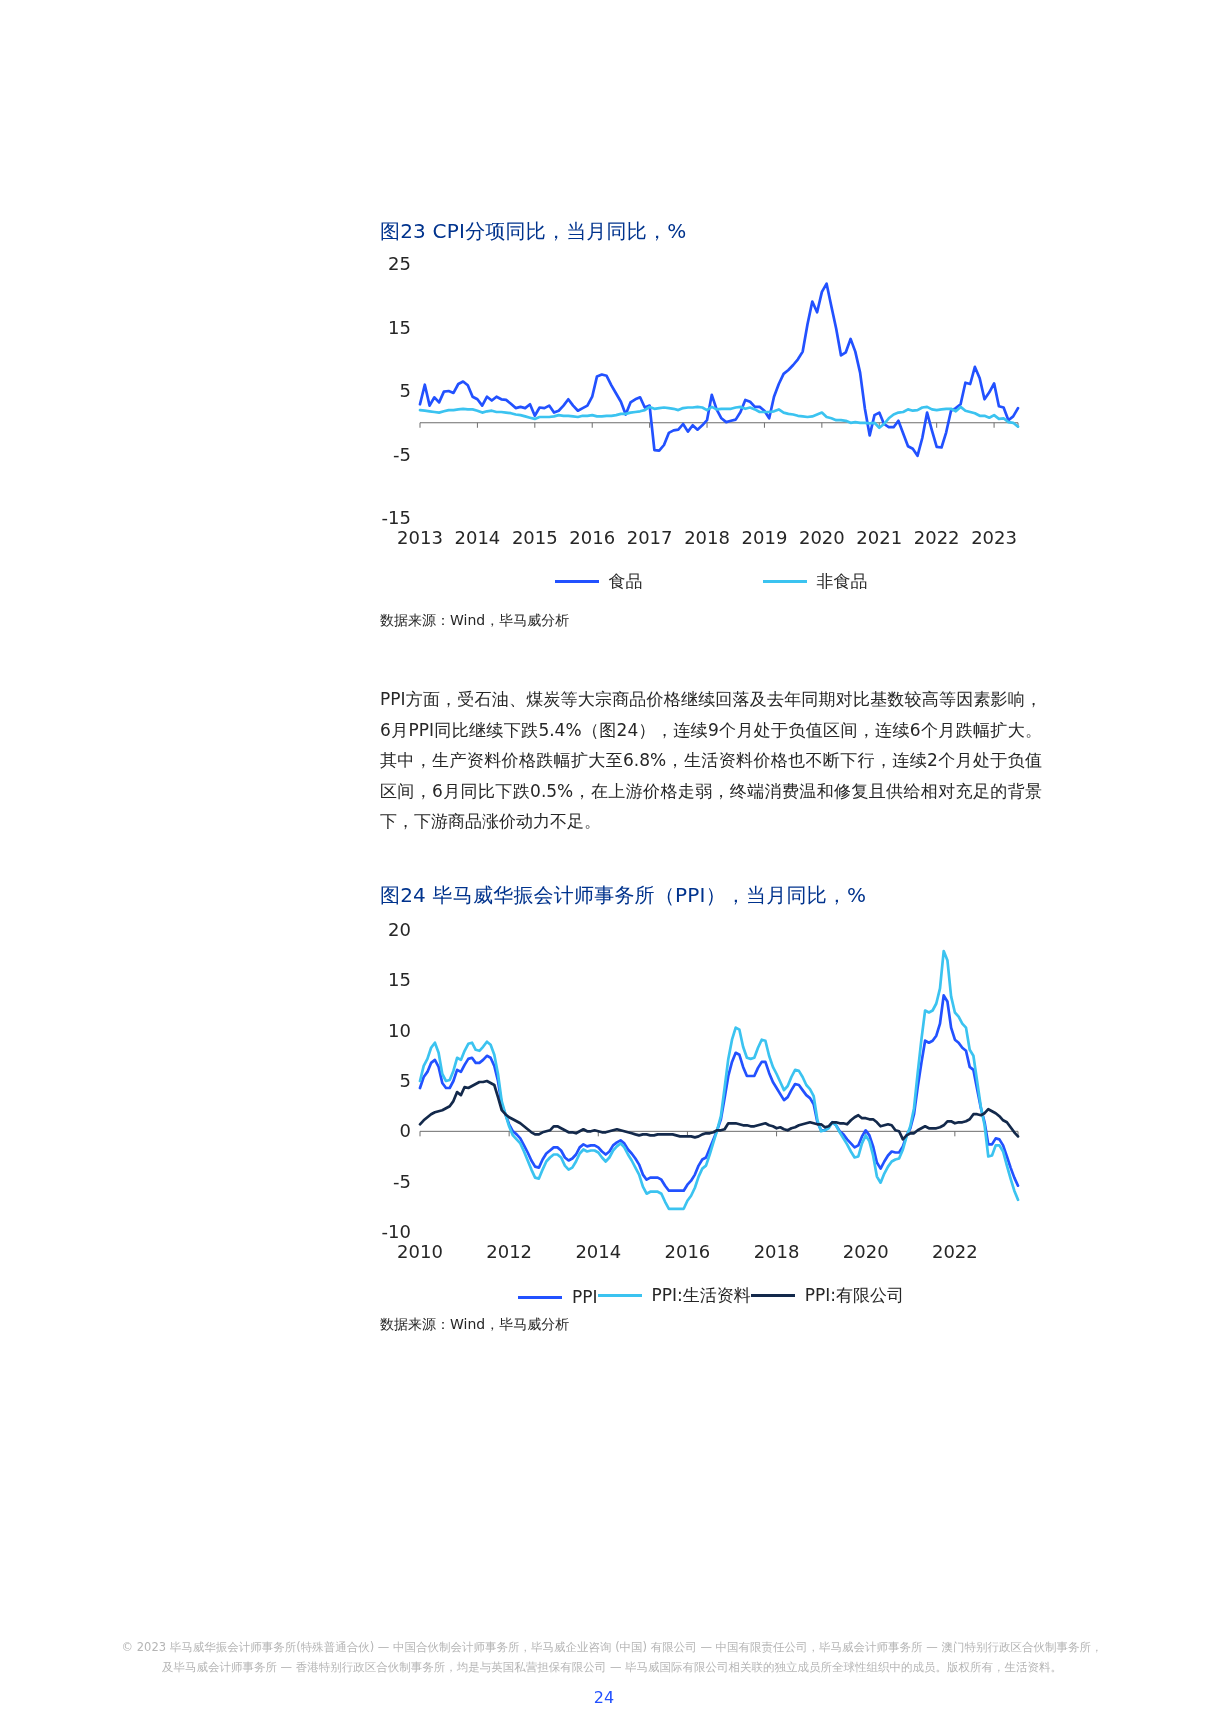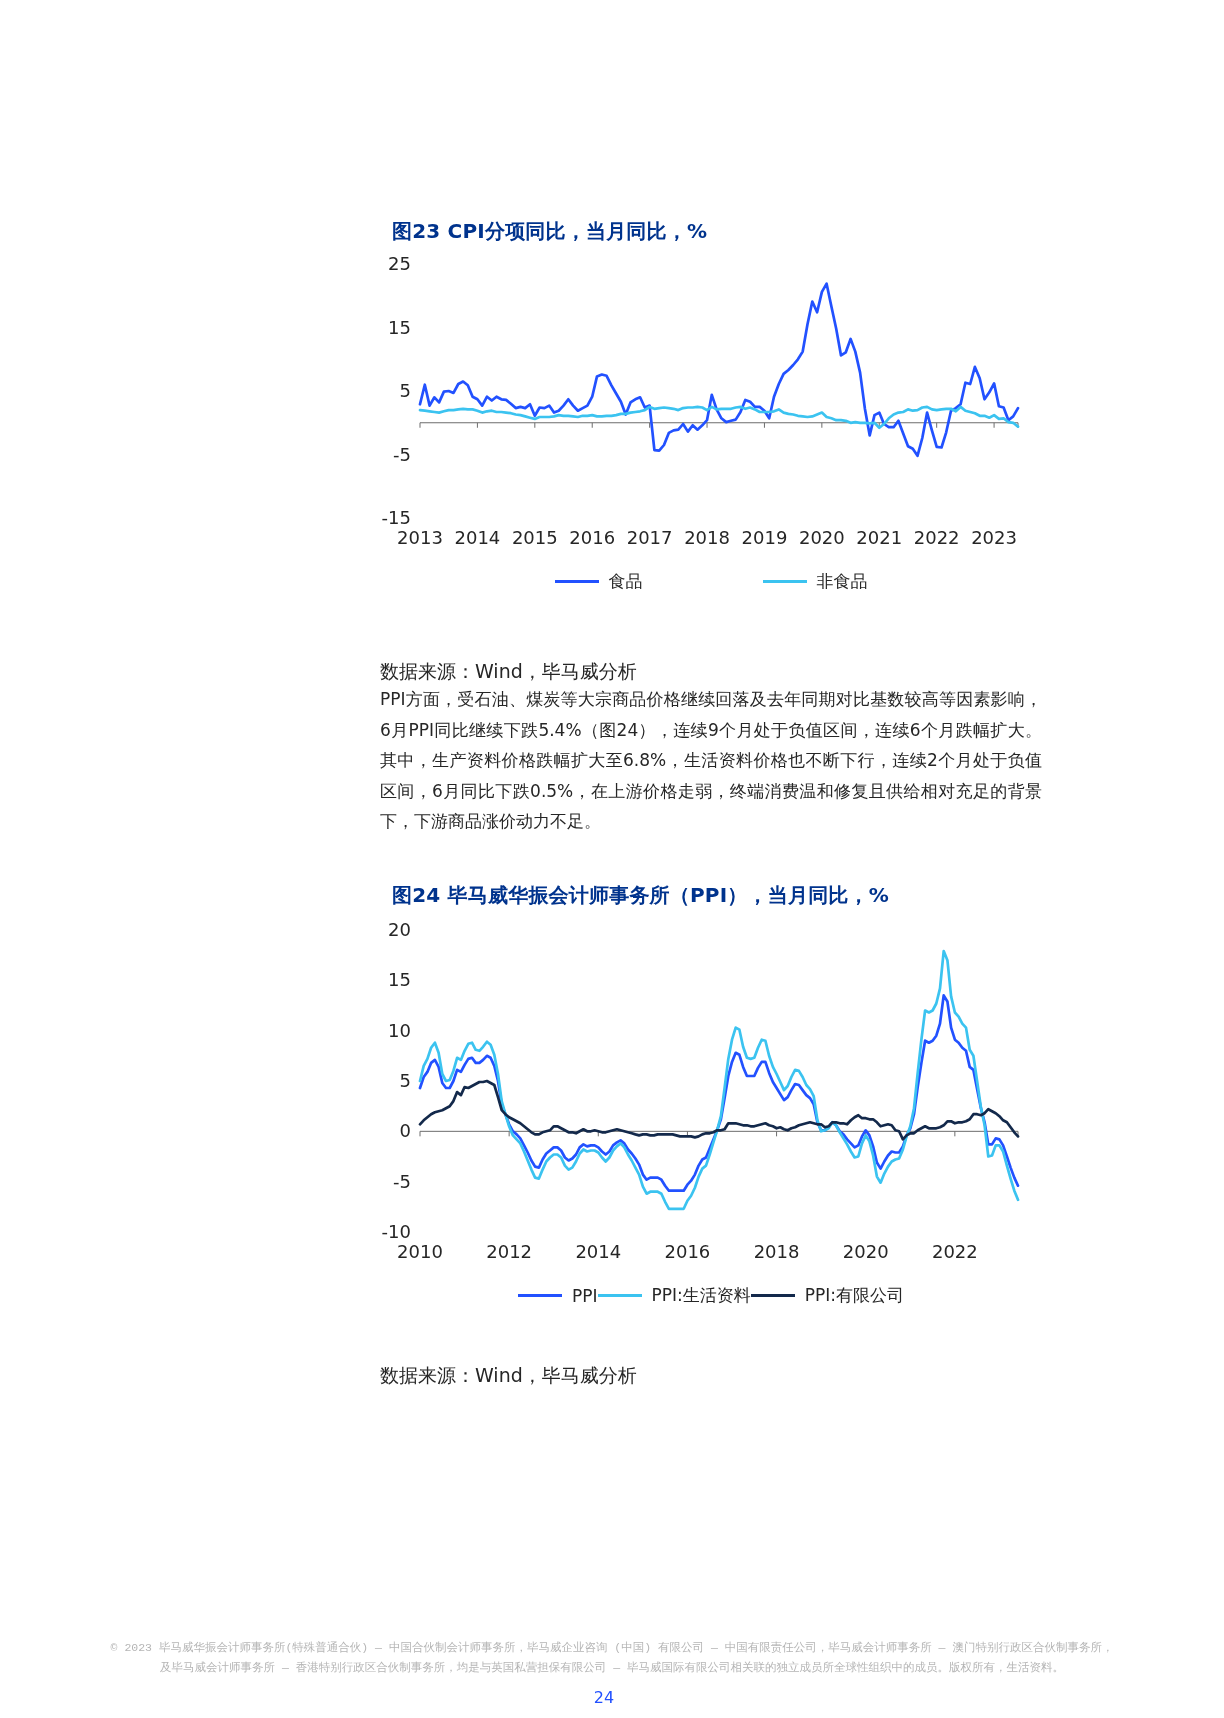--- a/index.html
+++ b/index.html
@@ -1,40 +1,40 @@
 <!DOCTYPE html>
 <html><head>
 <meta charset="utf-8">
 <style>
   * { margin:0; padding:0; box-sizing:border-box; }
   html,body { background:#ffffff; }
   body { font-family:"DejaVu Sans","Liberation Sans",sans-serif; color:#262626; }
   .page { position:relative; width:1224px; height:1718px; background:#ffffff; overflow:hidden; margin:0 auto; }
 
-  .fig-title { position:absolute; left:380px; font-size:20px; font-weight:bold; color:#00338D; letter-spacing:0.2px;margin-left:12px; }
+  .fig-title { position:absolute; left:380px; font-size:20px; font-weight:normal; color:#00338D; letter-spacing:0.2px; }
   #fig23-title { top:218px; }
   #fig24-title { top:882px; }
 
   .chart-svg { position:absolute; left:372px; }
   #chart23 { top:252px; }
   #chart24 { top:918px; }
 
-  .legend { position:absolute; left:380px; width:662px; display:flex; justify-content:center; align-items:center; font-size:17px; color:#262626; }
+  .legend { position:absolute; left:380px; width:662px; display:flex; justify-content:center; align-items:flex-end; font-size:17px; color:#262626; }
   #legend23 { top:570px; gap:120px; }
   #legend24 { top:1284px; }
   .legend-item { display:flex; align-items:center; gap:10px; white-space:nowrap; }
   .swatch { display:inline-block; width:44px; height:3px; background:#999; }
 
-  .source { position:absolute; left:380px; font-size:19px; color:#262626;margin-top:47px; }
+  .source { position:absolute; left:380px; font-size:14px; color:#262626; }
   #source23 { top:612px; }
   #source24 { top:1316px; }
 
   .body-text { position:absolute; left:380px; top:684px; width:662px; font-size:17px; line-height:1.8; color:#262626; text-align:justify; }
 
-  .footer { position:absolute; left:0; right:0; top:1638px; text-align:center; font-size:11.5px; color:#b5b5b5; line-height:1.7;font-family:Liberation Mono, monospace; }
+  .footer { position:absolute; left:0; right:0; top:1638px; text-align:center; font-size:11.5px; color:#b5b5b5; line-height:1.7; }
   .page-num { position:absolute; left:0; right:16px; top:1688px; text-align:center; font-size:16px; color:#2251FF; }
 </style>
 </head>
 <body>
 
 <div class="page">
 
   <h2 class="fig-title" id="fig23-title">图23 CPI分项同比，当月同比，%</h2>
 
   <svg class="chart-svg" id="chart23" width="656" height="300">

